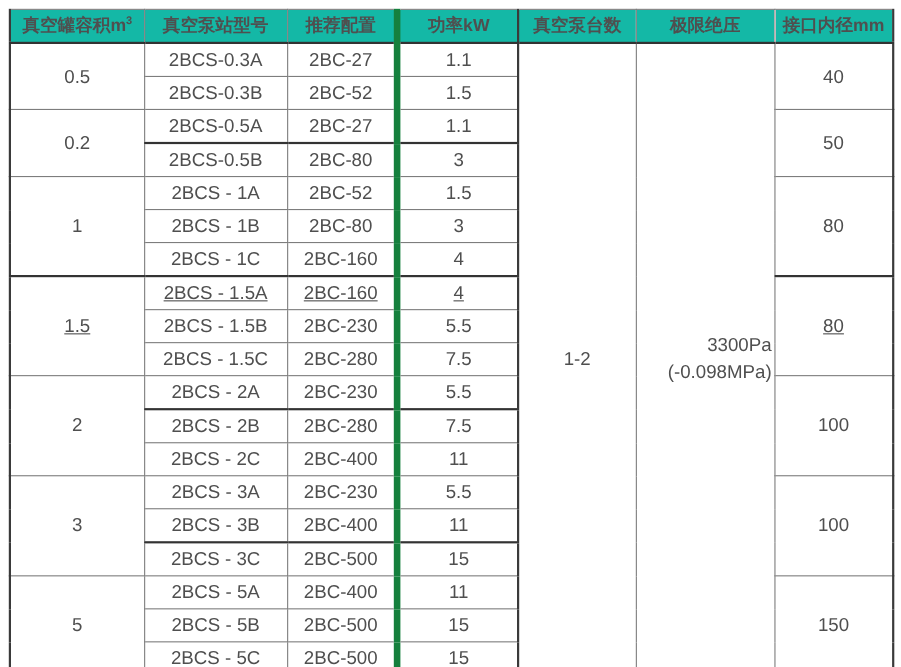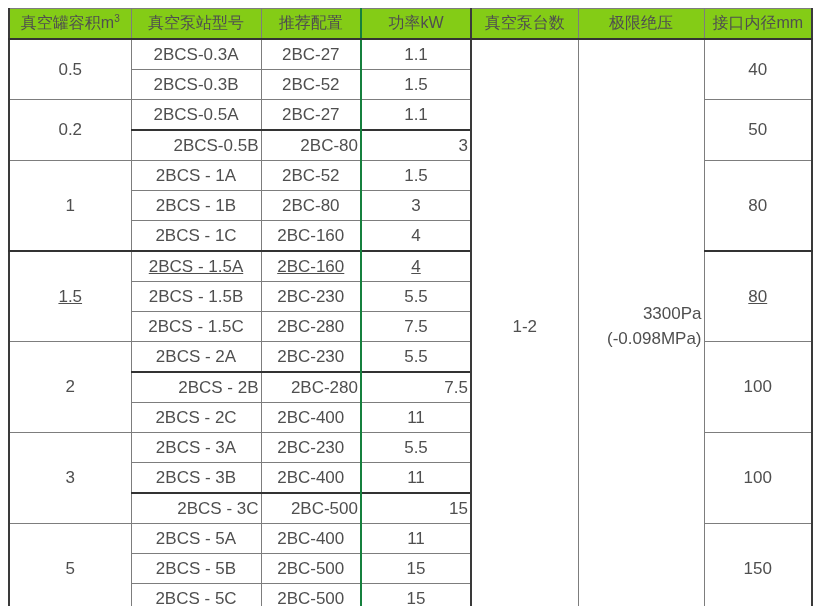--- a/index.html
+++ b/index.html
@@ -33,44 +33,44 @@
   col.c7 { width: 108px; }
   th, td {
     border: 1px solid #7d7d7d;
     text-align: center;
     vertical-align: middle;
     padding: 0 2px;
     overflow: hidden;
     white-space: nowrap;
   }
   th {
-    background: #84cc16;
+    background: #14b8a6;
     height: 29px;
     font-size: 16px;
-    font-weight: normal;
+    font-weight: bold;
     border-bottom: 2px solid #333333;
   }
   td {
     height: 29px;
     font-size: 17px;
   }
   sup.vol-sup {
     font-size: 10px;
     vertical-align: super;
     line-height: 0;
   }
   
   .c-power {
-    border-left: 2px solid #15803d;
+    border-left: 6px solid #15803d;
     border-right: 2px solid #3a3a3a;
   }
   
   .tt-full { border-top: 2px solid #333333; text-decoration: underline; }
   
-  .tt-part { border-top: 2px solid #333333; text-align: right; }
+  .tt-part { border-top: 2px solid #333333; }
   .pressure-cell div { line-height: 1.45; text-align: right; }
 </style>
 </head>
 <body>
 
 <div class="table-wrap">
   <table class="spec">
     <colgroup>
       <col class="c1">
         <col class="c2">

